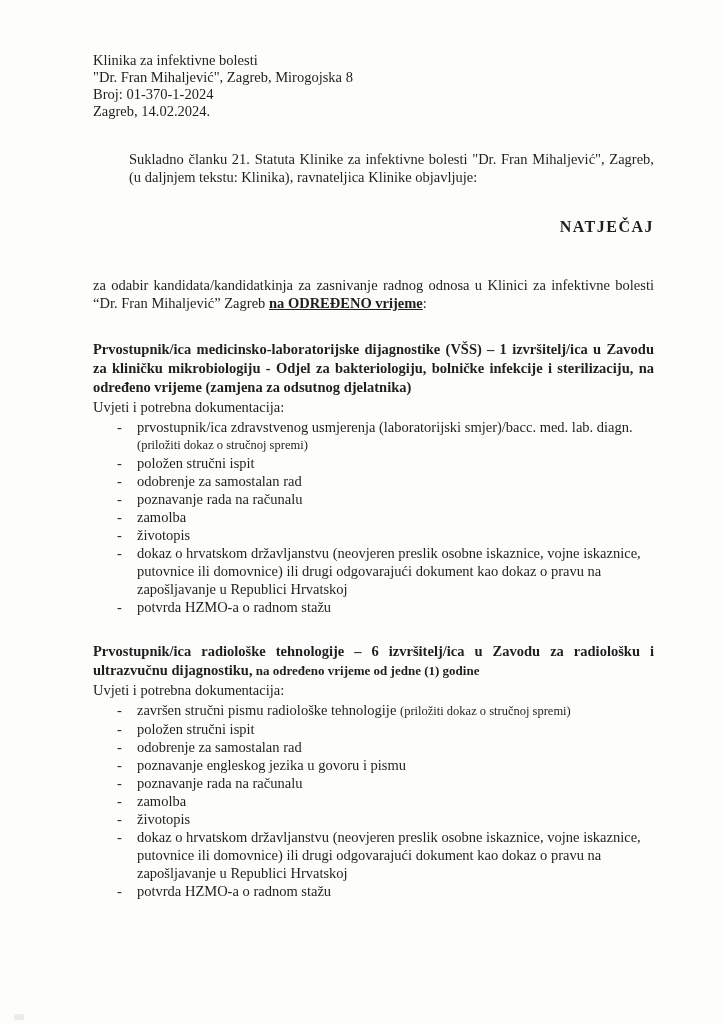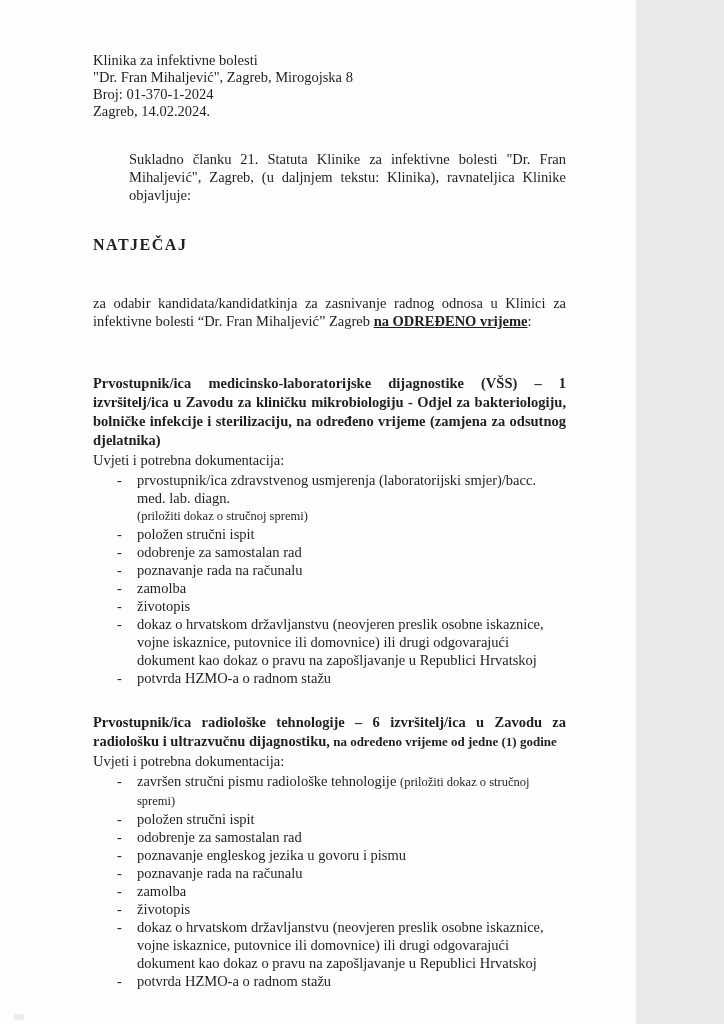--- a/index.html
+++ b/index.html
@@ -4,52 +4,52 @@
 <style>
   html,body{margin:0;padding:0;}
   body{
     width:724px;height:1024px;
     background:#e9e9e9;
     font-family:"Liberation Serif","DejaVu Serif",serif;
     -webkit-font-smoothing:antialiased;
   }
   .sheet{
     position:relative;
-    width:636px;height:1024px;
+    width:724px;height:1024px;
     background:#fdfdfc;
     box-sizing:border-box;
     padding:52px 70px 0 93px;
     color:#1f1f1f;
     overflow:hidden;
   }
   .header-block{font-size:14.5px;line-height:17px;}
   .header-block div{white-space:nowrap;}
   .intro{
     margin-top:30px;
     font-size:14.5px;line-height:18px;
     text-align:justify;
     margin-left:36px;
   }
   .doc-title{
     margin-top:32px;
-    text-align:left;
+    text-align:right;
     font-weight:bold;
     font-size:16px;
     letter-spacing:1.5px;
   }
   .subject{
     margin-top:40px;
     font-size:14.5px;line-height:18px;
     text-align:justify;
   }
   .subject .emph{
     font-weight:bold;
     text-decoration:underline;
   }
-  .section{margin-top:44px;}
+  .section{margin-top:28px;}
   .section-heading{
     font-weight:bold;
     font-size:14.5px;line-height:19px;
     text-align:justify;
     margin:0;
   }
   .section-heading .sub{
     font-size:13px;
   }
   .req-label{

